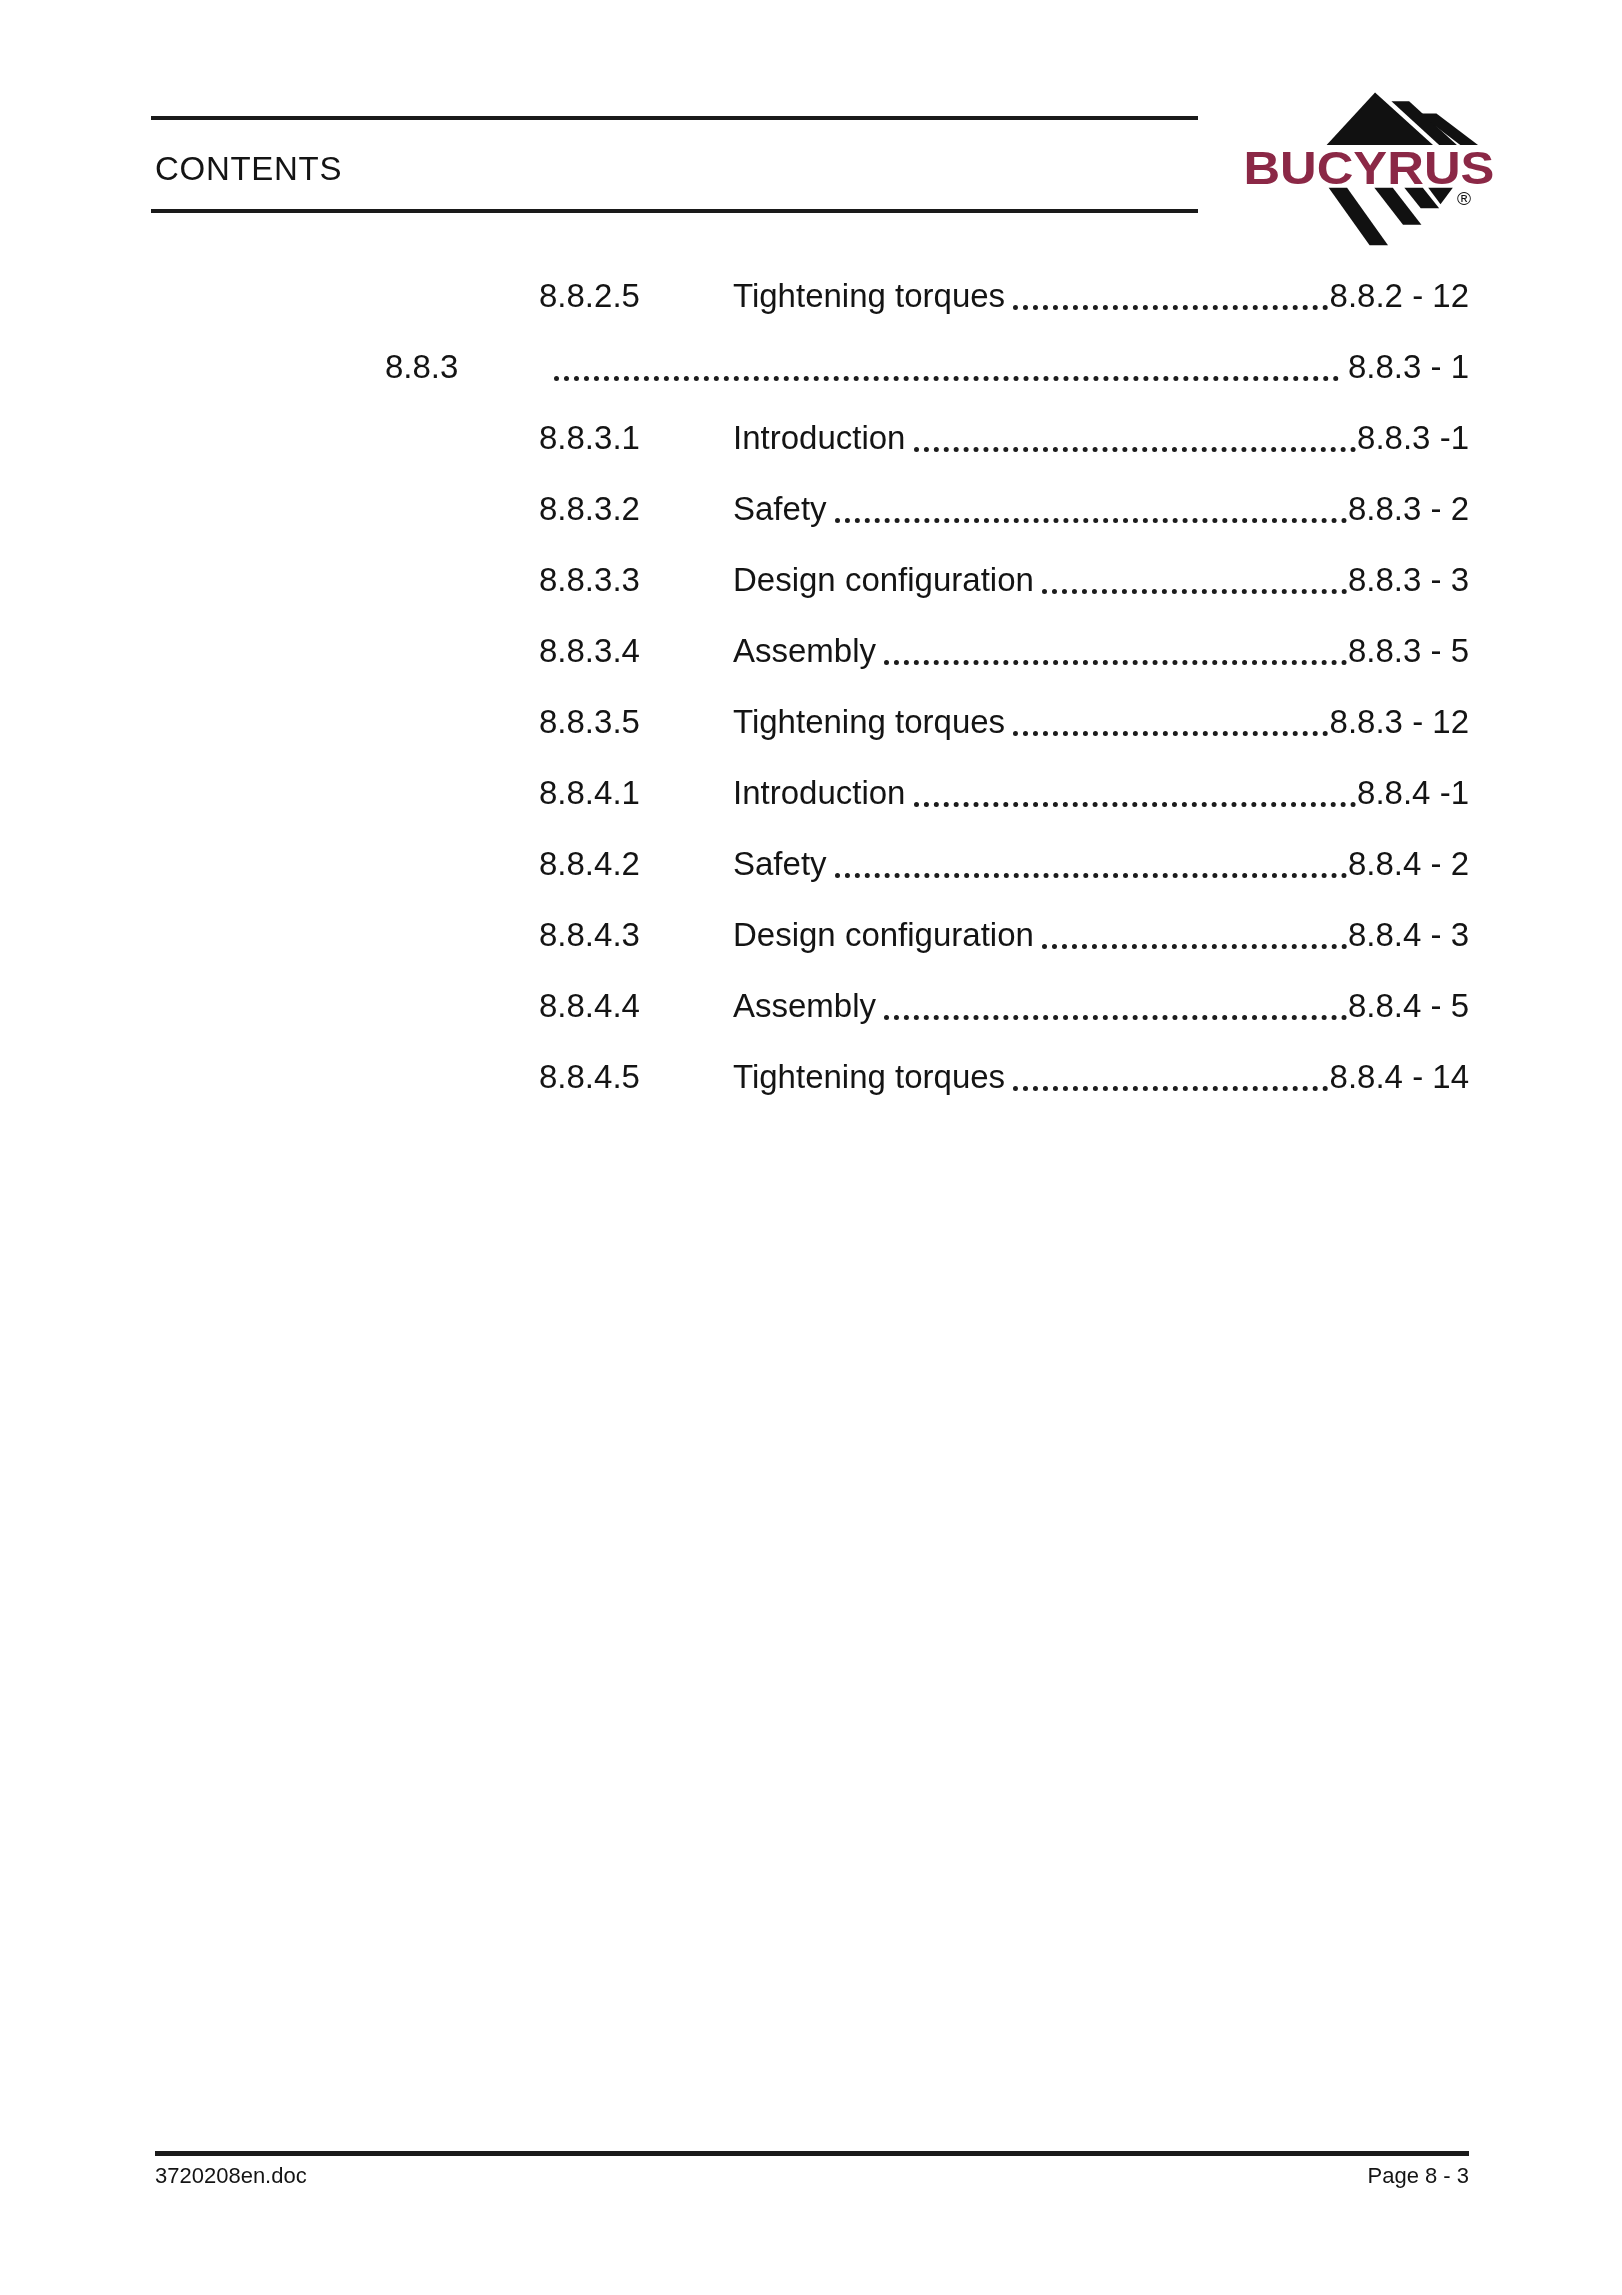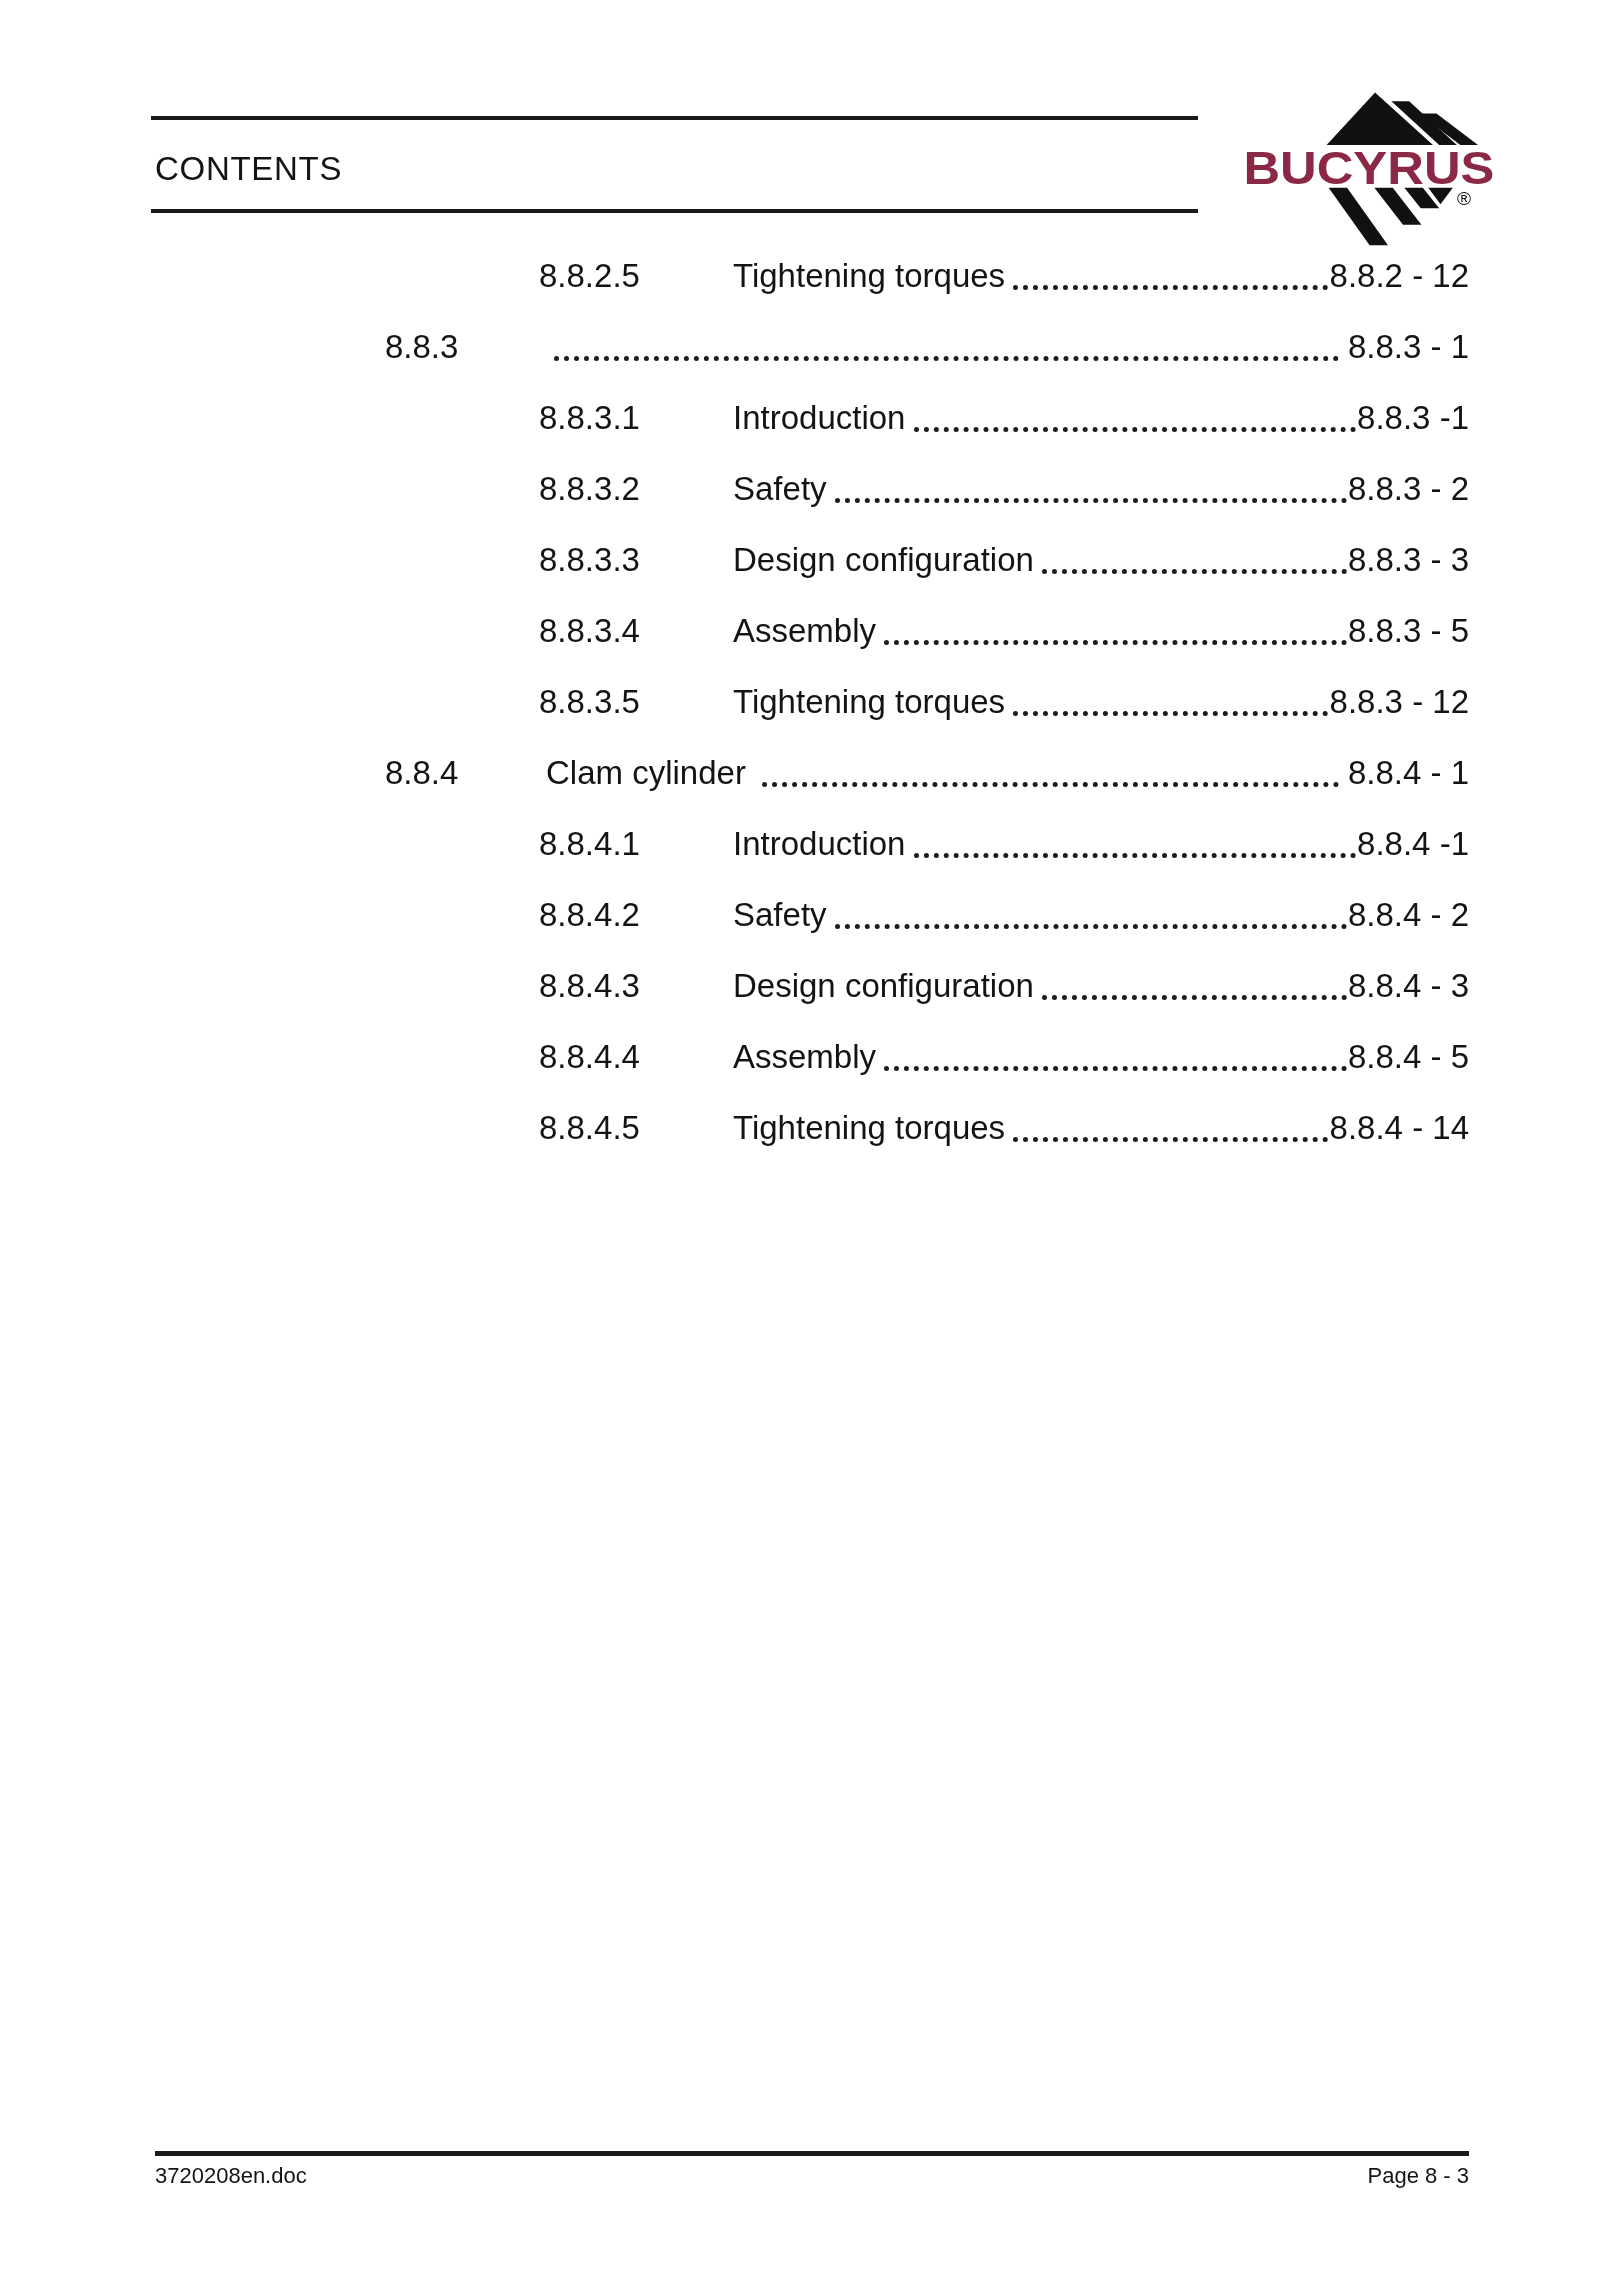--- a/index.html
+++ b/index.html
@@ -18,21 +18,21 @@
 
   .contents-title{
     position:absolute;left:155px;top:151px;
     font-size:33px;line-height:35px;letter-spacing:0.7px;
     color:#141414;
     text-align:center;
   }
 
   .logo{position:absolute;left:1240px;top:80px;width:266px;height:198px;}
 
-  .toc{position:absolute;left:155px;top:240px;width:1314px;}
+  .toc{position:absolute;left:155px;top:260px;width:1314px;}
   .toc-row{
     display:flex;height:71px;line-height:71px;
     font-size:33px;white-space:nowrap;color:#141414;
   }
   .toc-row .num{flex:none;}
   .toc-row.lvl2{padding-left:230px;gap:8px;}
   .toc-row.lvl2 .num{width:153px;}
   .toc-row.lvl3{padding-left:384px;}
   .toc-row.lvl3 .num{width:194px;}
   .toc-row .title{flex:none;}
@@ -117,26 +117,20 @@
       <span class="pref">8.8.3 - 5</span>
     </div>
 
     <div class="toc-row lvl3">
       <span class="num">8.8.3.5</span>
       <span class="title">Tightening torques</span>
       <span class="leader"></span>
       <span class="pref">8.8.3 - 12</span>
     </div>
 
-    <div class="toc-row lvl2">
-      <span class="num">8.8.4</span>
-      <span class="title">Clam cylinder</span>
-      <span class="leader"></span>
-      <span class="pref">8.8.4 - 1</span>
-    </div>
 
     <div class="toc-row lvl3">
       <span class="num">8.8.4.1</span>
       <span class="title">Introduction</span>
       <span class="leader"></span>
       <span class="pref">8.8.4 -1</span>
     </div>
 
     <div class="toc-row lvl3">
       <span class="num">8.8.4.2</span>

